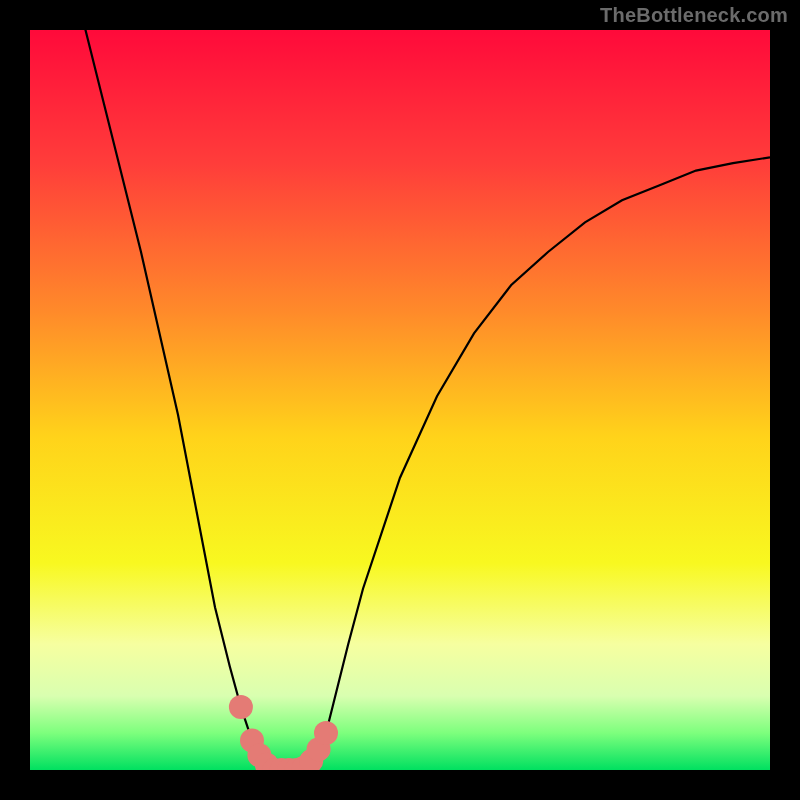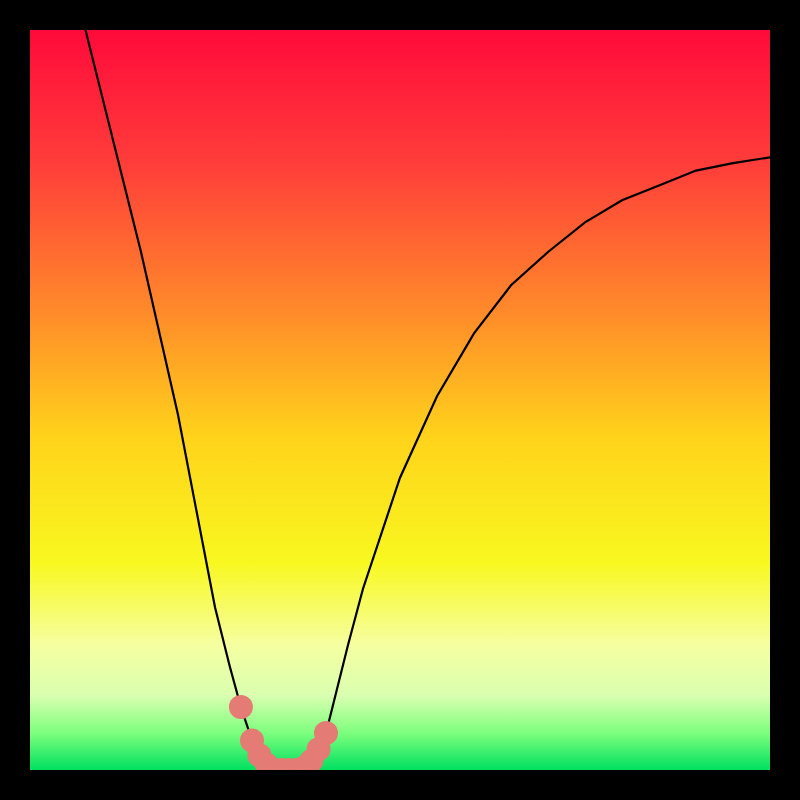--- a/index.html
+++ b/index.html
@@ -5,20 +5,21 @@
   html,body{margin:0;padding:0;width:800px;height:800px;background:#000;overflow:hidden;font-family:Arial,Helvetica,sans-serif}
   .frame{position:absolute;left:0;top:0;width:800px;height:800px;background:#000}
   .attribution{position:absolute;top:4px;right:12px;color:#6b6b6b;font-size:20px;font-weight:600;letter-spacing:.2px}
   .plot{position:absolute;left:30px;top:30px;width:740px;height:740px}
   svg{display:block}
 </style>
 </head>
 <body>
 
 <div class="frame">
+  <div class="attribution">TheBottleneck.com</div>
   <div class="plot">
     <svg id="svg" width="740" height="740" viewBox="0 0 740 740">
         <defs>
           <linearGradient id="bg" x1="0" y1="0" x2="0" y2="1">
             <stop offset="0%" stop-color="#ff0a3a"></stop>
             <stop offset="18%" stop-color="#ff3d3a"></stop>
             <stop offset="38%" stop-color="#ff8a2a"></stop>
             <stop offset="55.00000000000001%" stop-color="#ffd31a"></stop>
             <stop offset="72%" stop-color="#f8f820"></stop>
             <stop offset="83%" stop-color="#f6ffa0"></stop>

